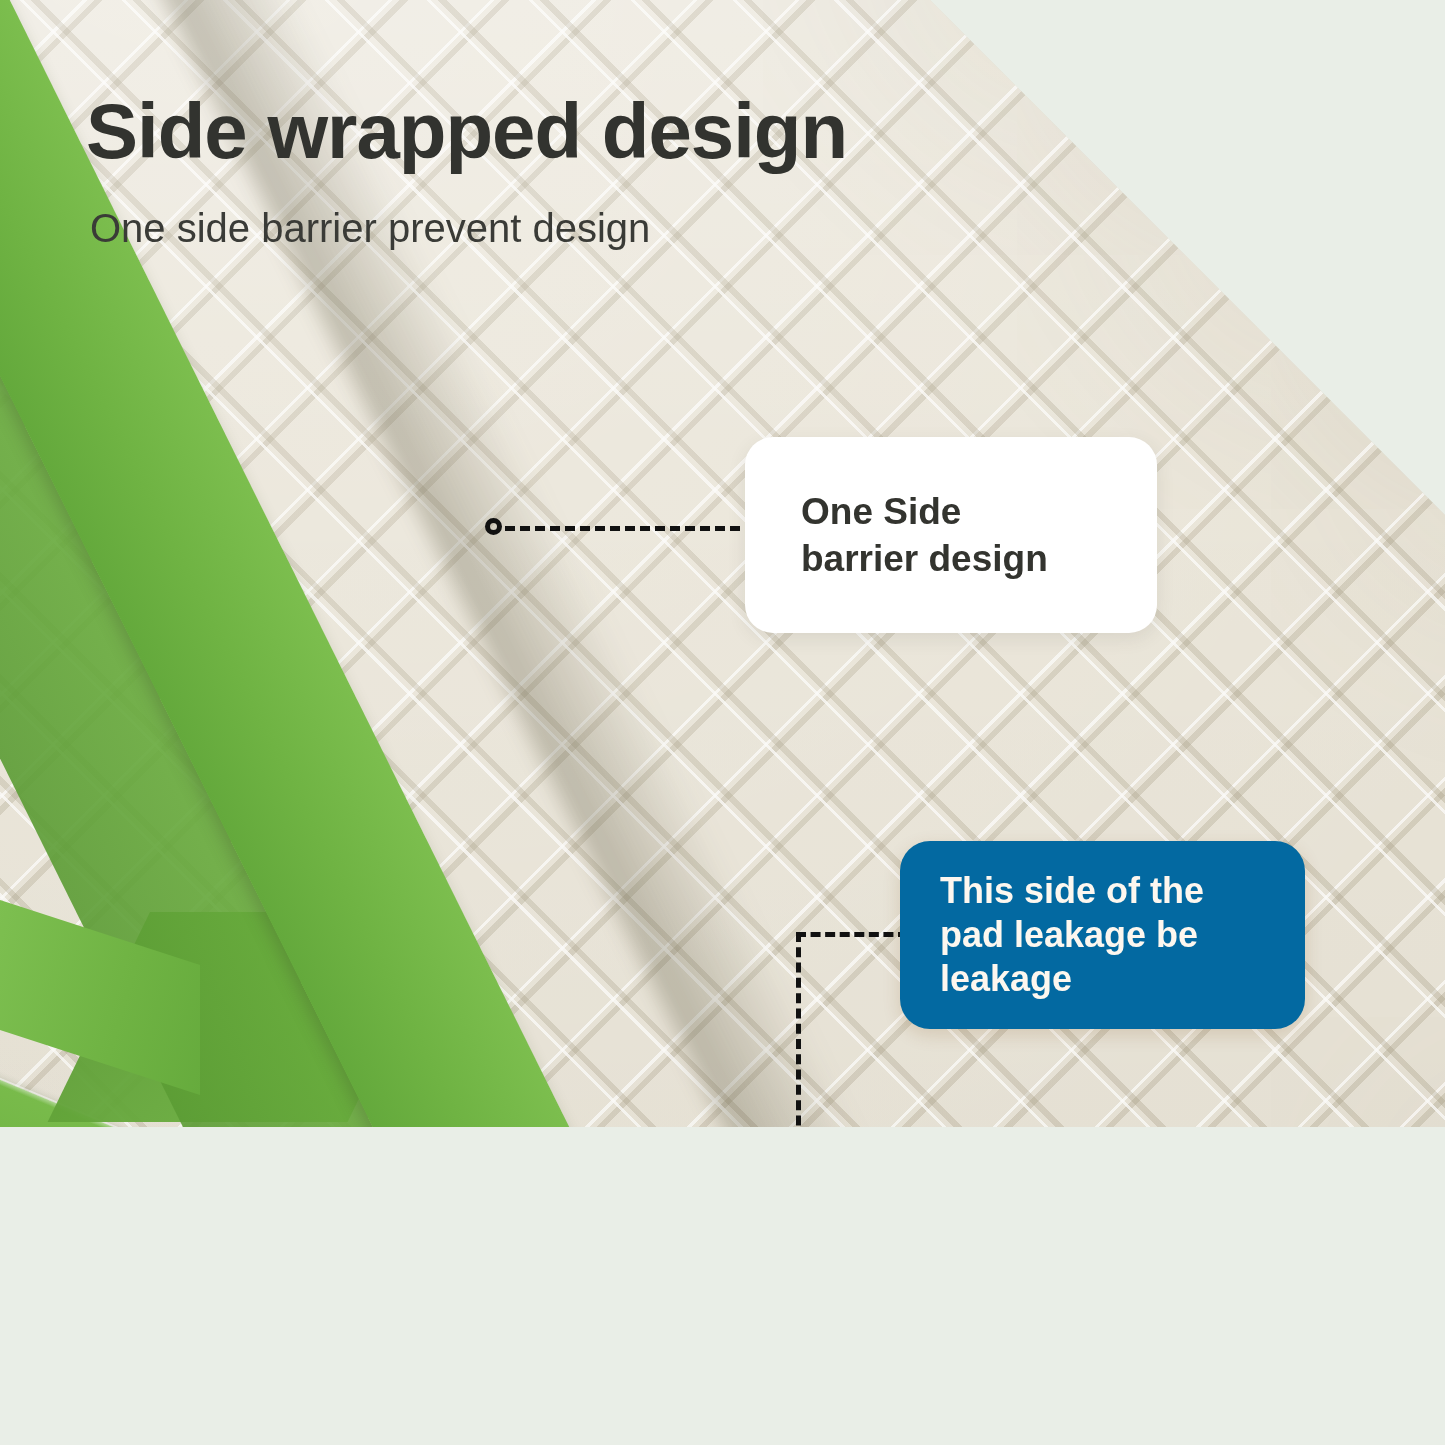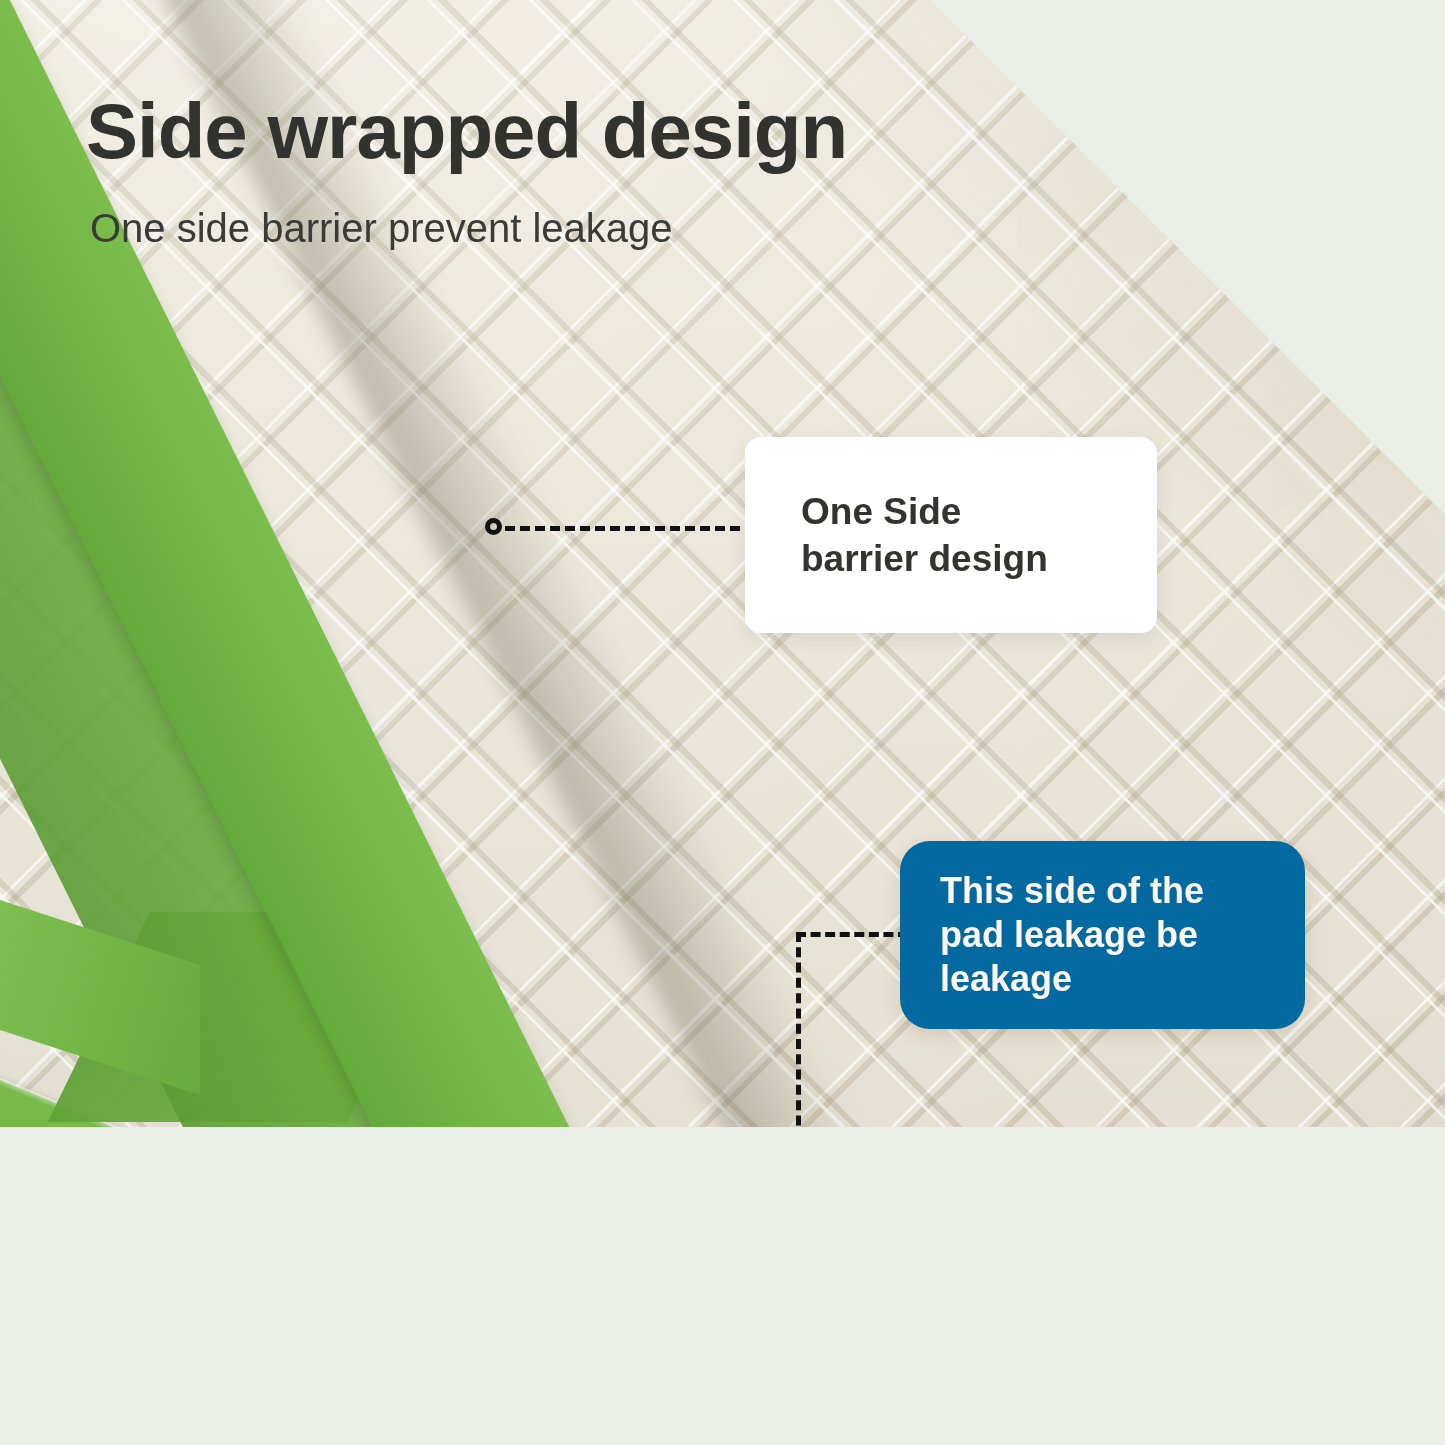--- a/index.html
+++ b/index.html
@@ -126,21 +126,21 @@
     letter-spacing:-1px;color:#32332f;
     white-space:nowrap;
   }
   .subtitle{
     position:absolute;left:90px;top:208px;
     font-size:40px;line-height:1;font-weight:normal;
     color:#3a3b37;white-space:nowrap;
   }
 
   
-  .callout{position:absolute;border-radius:16px;box-sizing:border-box;}
+  .callout{position:absolute;border-radius:28px;box-sizing:border-box;}
   .callout .line{display:block;white-space:nowrap;}
 
   .callout-white{
     left:745px;top:437px;width:412px;height:196px;
     background:#ffffff;
     padding:0 0 0 56px;
     display:flex;flex-direction:column;justify-content:center;
     box-shadow:0 6px 18px rgba(70,70,60,.10);
   }
   .callout-white .line{
@@ -190,21 +190,21 @@
     <div class="band-edge"></div>
     <div class="band-fold"></div>
 
     <div class="flap-under"></div>
     <div class="flap"></div>
     <div class="flap-tip"></div>
   </div>
 
   <div class="title">Side wrapped design</div>
 
-  <div class="subtitle">One side barrier prevent leakage</div>
+  <div class="subtitle">One side barrier prevent design</div>
 
   <div class="leader">
     <div class="marker" style="left:485px;top:518px;"></div>
     <div class="dash-h" style="left:505px;top:526px;width:250px;"></div>
   </div>
 
   <div class="leader">
     <div class="marker" style="left:790px;top:1154px;"></div>
     <div class="dash-v" style="left:796px;top:932px;height:224px;"></div>
     <div class="dash-h" style="left:796px;top:932px;width:112px;"></div>

